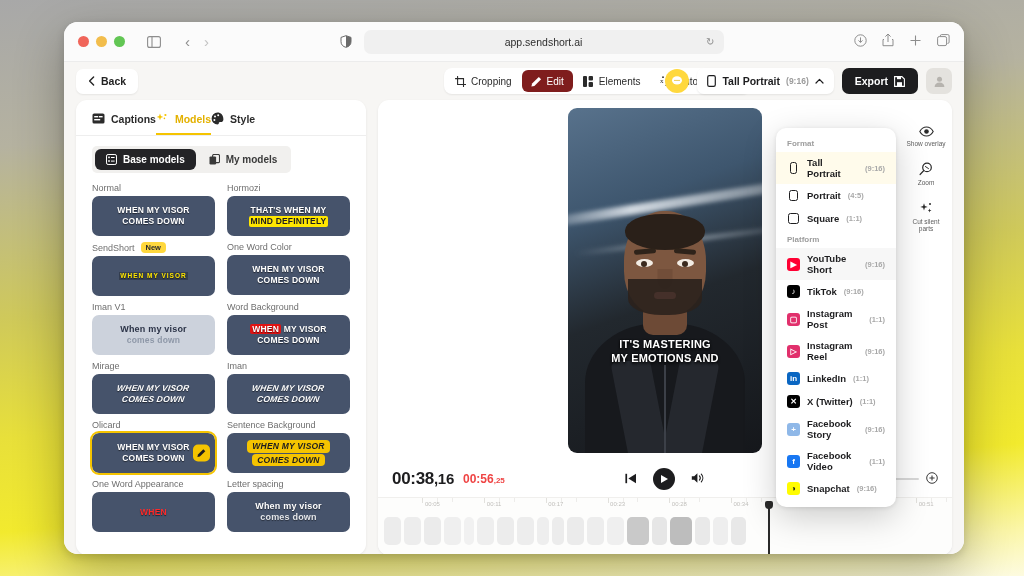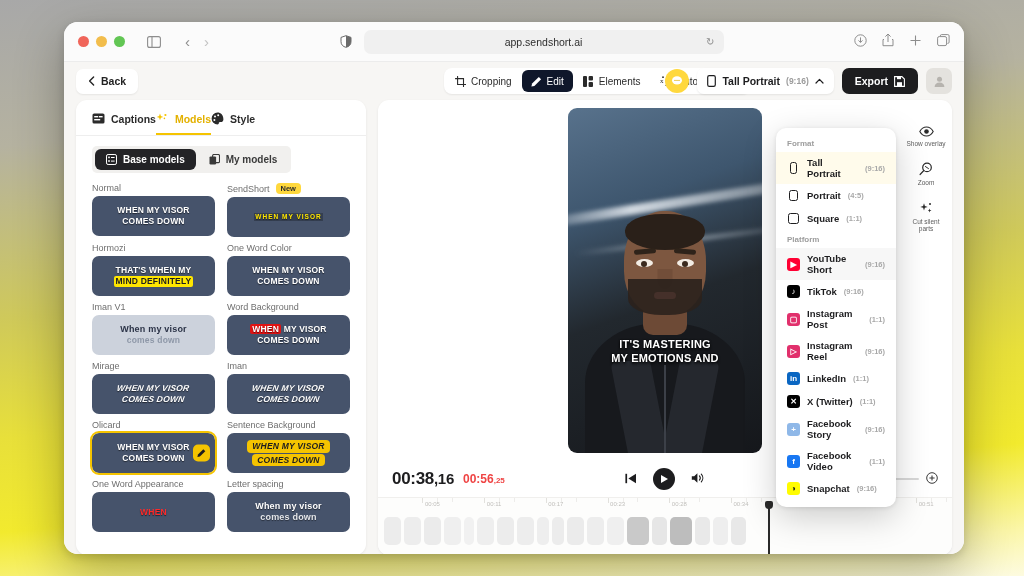--- a/index.html
+++ b/index.html
@@ -50,21 +50,21 @@
   }
   .tool-group {
     background: #fff; border-radius: 8px; height: 26px; display: flex; align-items: center;
     padding: 2px; gap: 1px; box-shadow: 0 1px 2px rgba(0,0,0,.07);
     position: absolute; left: 380px;
   }
   .tool {
     height: 22px; padding: 0 9px; border-radius: 6px; display: flex; align-items: center;
     gap: 5px; font-size: 10px; color: #2b2b2b; cursor: pointer; white-space: nowrap;
   }
-  .tool.active { background: #0f172a; color: #fff; }
+  .tool.active { background: #7f1d1d; color: #fff; }
   .topbar-right { position: absolute; right: 12px; display: flex; align-items: center; gap: 8px; }
   .chat-bubble {
     width: 24px; height: 24px; border-radius: 50%; background: #ffd83d;
     display: flex; align-items: center; justify-content: center; cursor: pointer;
   }
   .format-btn {
     background: #fff; border-radius: 7px; height: 26px; padding: 0 10px;
     display: flex; align-items: center; gap: 6px; font-size: 10.5px; font-weight: 700;
     color: #1d1d1f; box-shadow: 0 1px 2px rgba(0,0,0,.08); cursor: pointer; position: relative; z-index: 40;
   }
@@ -445,34 +445,34 @@
                 <div class="model-label">
                   <span>Normal</span>
                 </div>
                 <div class="preview  ">
                   <div class="cap">WHEN MY VISOR</div>
                   <div class="cap">COMES DOWN</div>
                 </div>
               </div>
               <div class="model-cell">
                 <div class="model-label">
+                  <span>Hormozi</span>
+                </div>
+                <div class="preview  ">
+                  <div class="cap">THAT'S WHEN MY</div>
+                  <div class="cap cap-hl-yellow">MIND DEFINITELY</div>
+                </div>
+              </div>
+              <div class="model-cell">
+                <div class="model-label">
                   <span>SendShort</span>
                   <span class="badge-new">New</span>
                 </div>
                 <div class="preview  ">
                   <div class="cap tinyyellow" style="letter-spacing:1px">WHEN MY VISOR</div>
-                </div>
-              </div>
-              <div class="model-cell">
-                <div class="model-label">
-                  <span>Hormozi</span>
-                </div>
-                <div class="preview  ">
-                  <div class="cap">THAT'S WHEN MY</div>
-                  <div class="cap cap-hl-yellow">MIND DEFINITELY</div>
                 </div>
               </div>
               <div class="model-cell">
                 <div class="model-label">
                   <span>One Word Color</span>
                 </div>
                 <div class="preview  ">
                   <div class="cap">WHEN MY VISOR</div>
                   <div class="cap">COMES <span class="red">DOWN</span></div>
                 </div>

